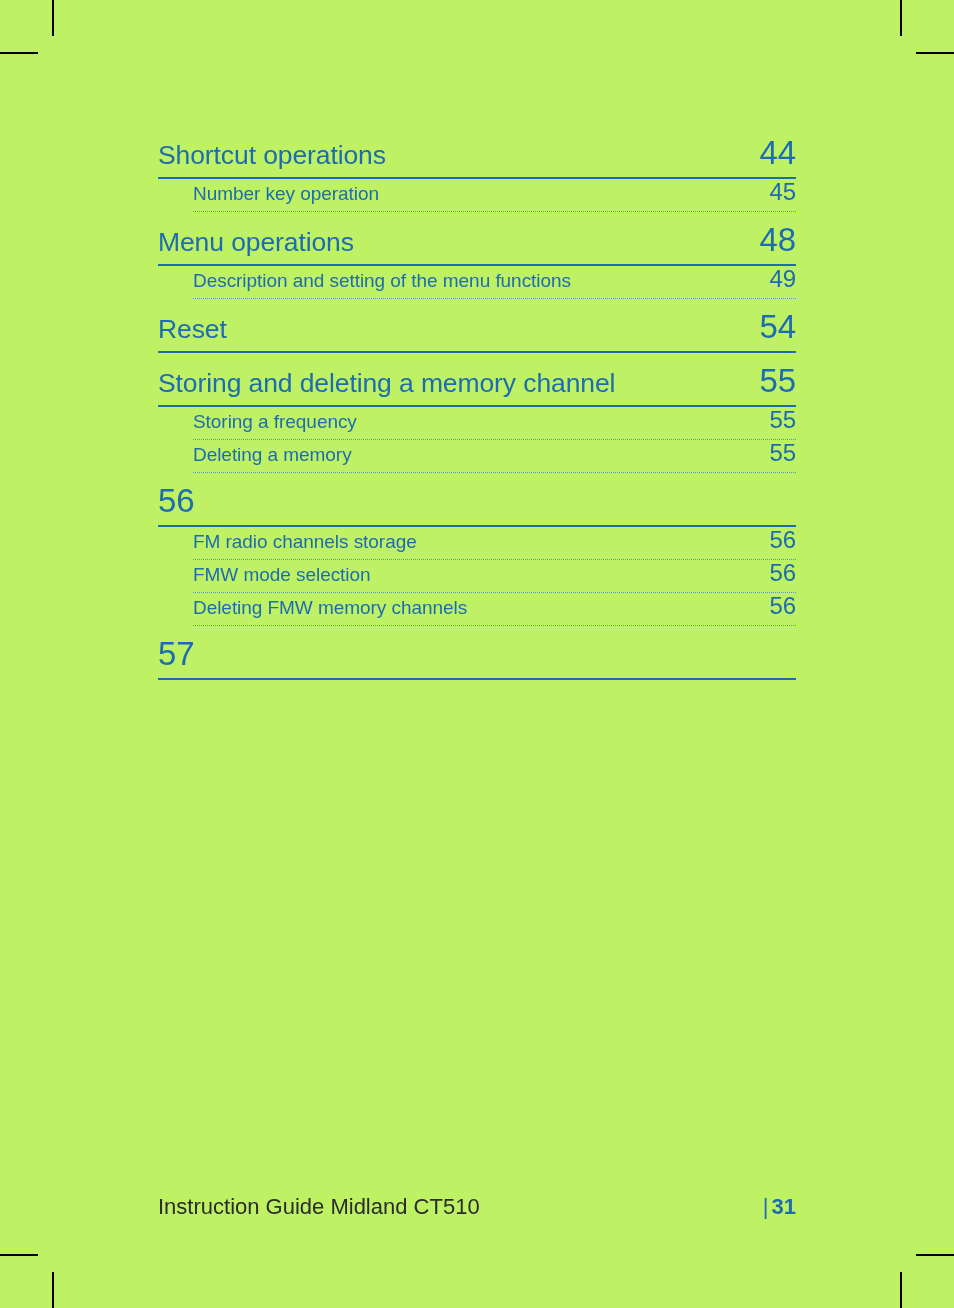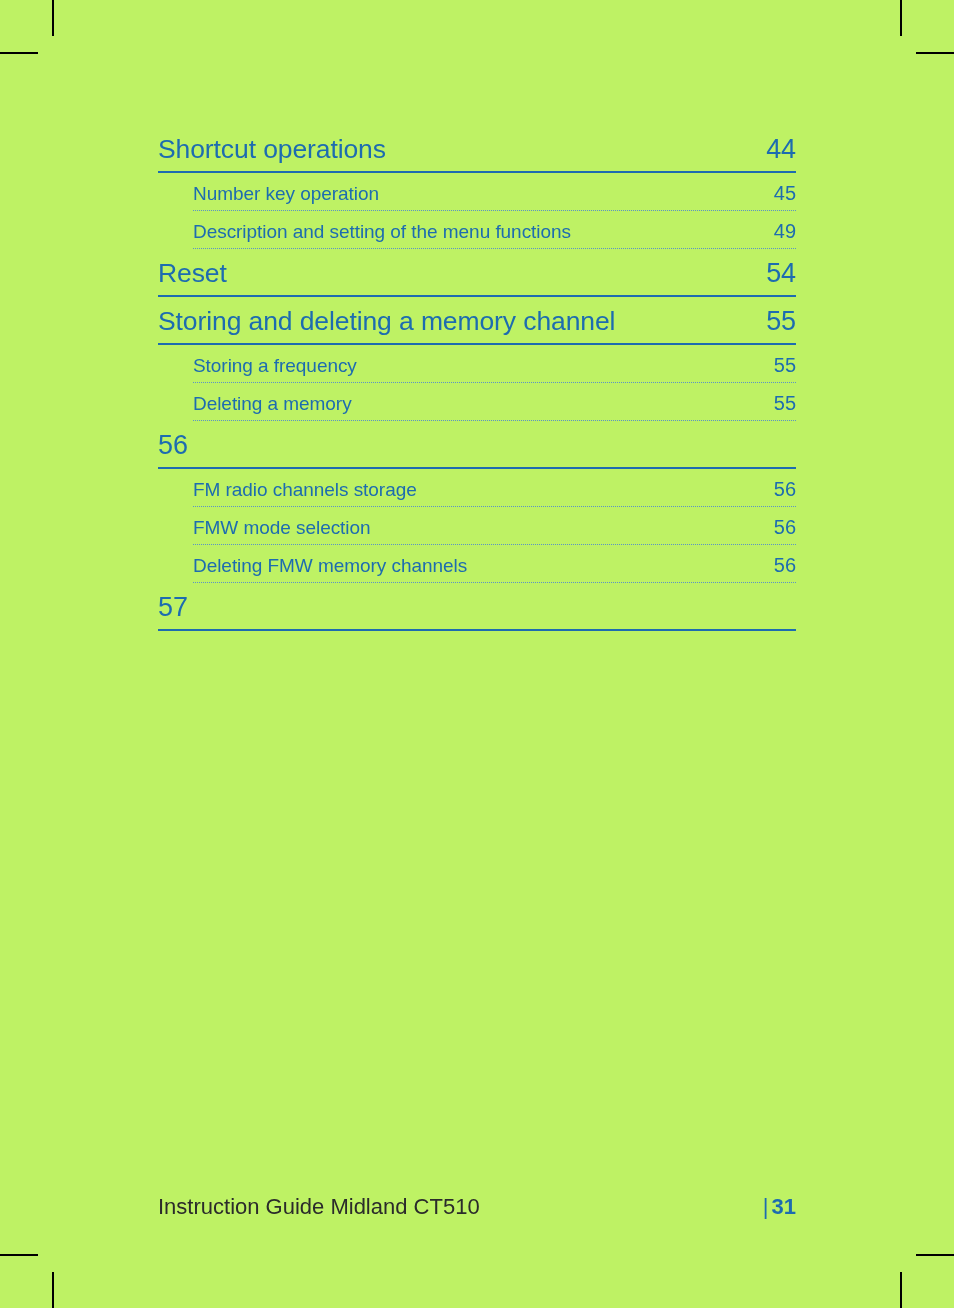--- a/index.html
+++ b/index.html
@@ -66,36 +66,36 @@
   
   .toc-entry.level-1 {
     font-size: 26.5px;
     line-height: 1.0;
     padding-top: 11px;
     padding-bottom: 8px;
     border-bottom: 2px solid #1d6cb0;
     letter-spacing: -0.1px;
   }
   .toc-entry.level-1 .page-num {
-    font-size: 27px;
+    font-size: 33px;
   }
 
   
   .toc-entry.level-2 {
     font-size: 19px;
     line-height: 1.0;
     margin-left: 35px;
     width: 603px;
-    padding-top: 10px;
+    padding-top: 1px;
     padding-bottom: 7px;
     border-bottom: 1px dotted #5a94c6;
     letter-spacing: -0.05px;
   }
   .toc-entry.level-2 .page-num {
-    font-size: 20px;
+    font-size: 24px;
   }
 
   
   .footer {
     position: absolute;
     left: 158px;
     top: 1194px;
     width: 638px;
     display: flex;
     align-items: baseline;
@@ -130,20 +130,24 @@
   <div class="crop h crop-br-h"></div>
 
   <div class="content" id="toc-list">
       <div class="toc-entry level-1">
         <span class="title">Shortcut operations</span>
         <span class="page-num">44</span>
       </div>
       <div class="toc-entry level-2">
         <span class="title">Number key operation</span>
         <span class="page-num">45</span>
+      </div>
+      <div class="toc-entry level-1">
+        <span class="title">Menu operations</span>
+        <span class="page-num">48</span>
       </div>
       <div class="toc-entry level-2">
         <span class="title">Description and setting of the menu functions</span>
         <span class="page-num">49</span>
       </div>
       <div class="toc-entry level-1">
         <span class="title">Reset</span>
         <span class="page-num">54</span>
       </div>
       <div class="toc-entry level-1">

